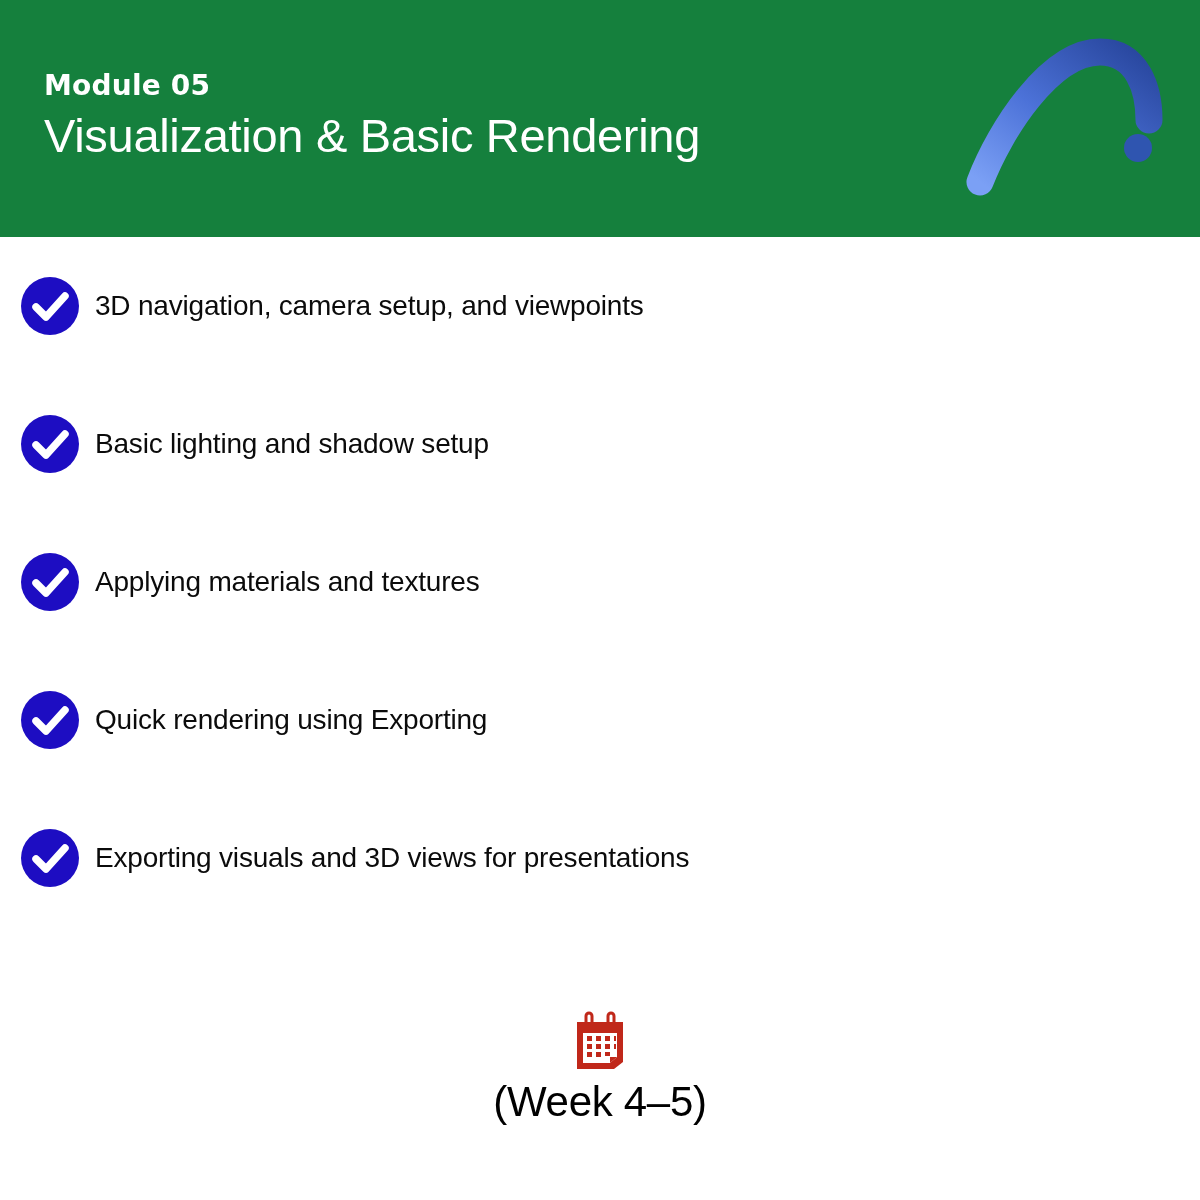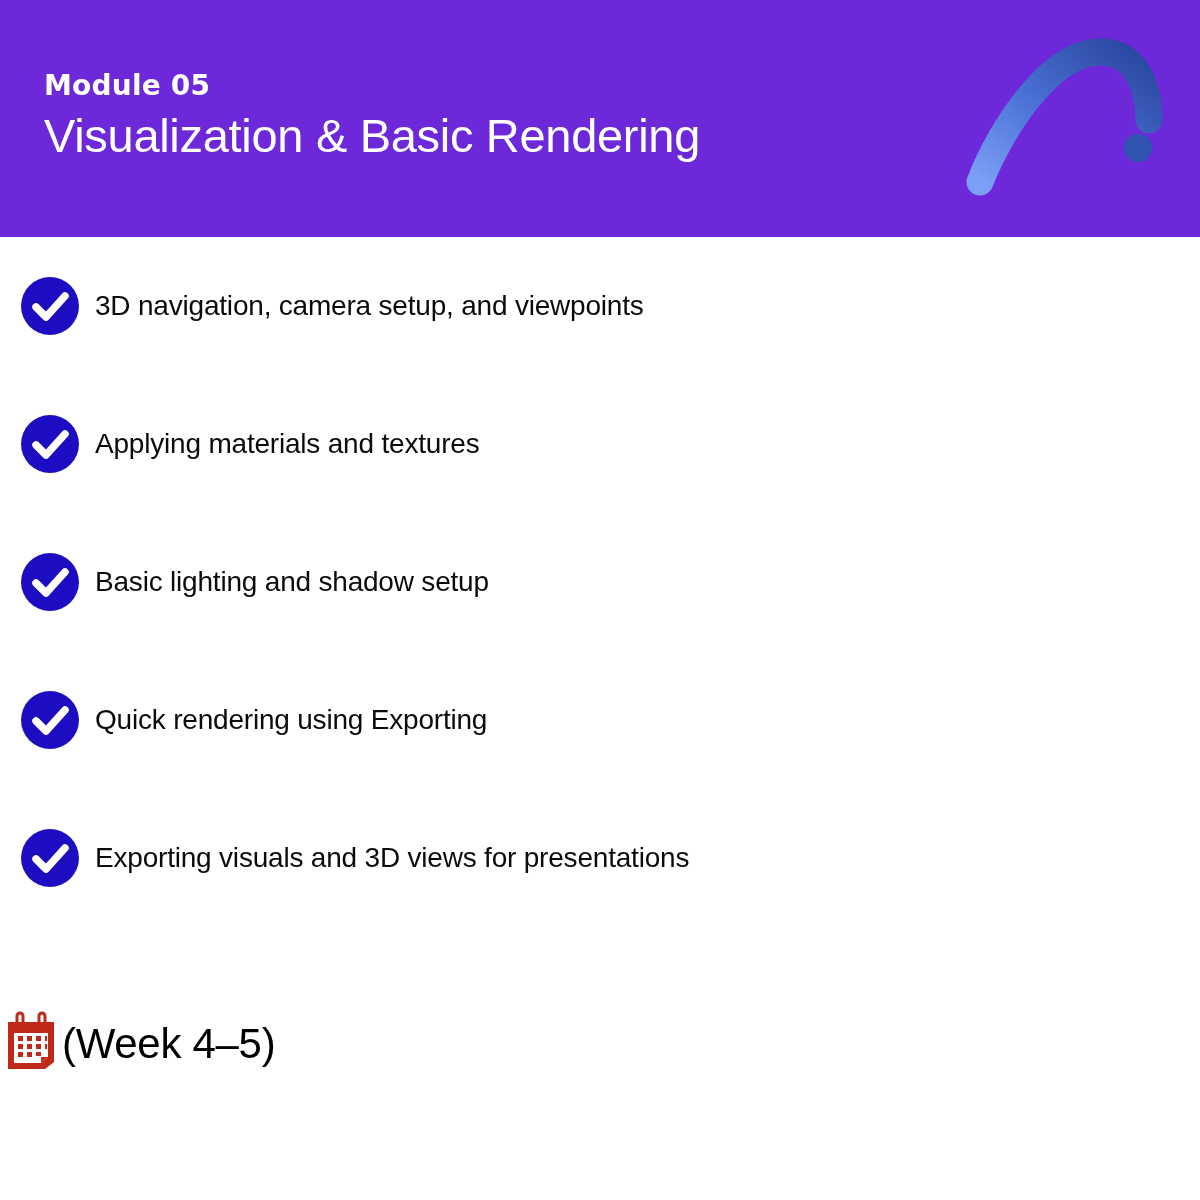--- a/index.html
+++ b/index.html
@@ -20,21 +20,21 @@
     height: 1200px;
     background: #ffffff;
     box-sizing: border-box;
   }
 
   
   .header {
     position: relative;
     width: 1200px;
     height: 237px;
-    background: #6d28d9;
+    background: #15803d;
     overflow: hidden;
   }
 
   .header-text {
     position: absolute;
     left: 44px;
     top: 70px;
     z-index: 2;
   }
 
@@ -108,21 +108,21 @@
     white-space: nowrap;
   }
 
   
   .footer {
     position: absolute;
     left: 0;
     top: 1010px;
     width: 1200px;
     display: flex;
-    flex-direction: row;
+    flex-direction: column;
     align-items: center;
   }
 
   .calendar-icon {
     width: 62px;
     height: 62px;
     display: block;
   }
 
   .footer-text {
@@ -168,29 +168,29 @@
         <path d="M 15 30 L 25 40 L 44 19" fill="none" stroke="#ffffff" stroke-width="7.5" stroke-linecap="round" stroke-linejoin="round"></path>
       </svg>
       <span class="bullet-text">3D navigation, camera setup, and viewpoints</span>
     </li>
 
     <li class="bullet-item">
       <svg class="check-icon" viewBox="0 0 58 58" aria-hidden="true">
         <circle cx="29" cy="29" r="29" fill="#1d0dc2"></circle>
         <path d="M 15 30 L 25 40 L 44 19" fill="none" stroke="#ffffff" stroke-width="7.5" stroke-linecap="round" stroke-linejoin="round"></path>
       </svg>
+      <span class="bullet-text">Basic lighting and shadow setup</span>
+    </li>
+
+    <li class="bullet-item">
+      <svg class="check-icon" viewBox="0 0 58 58" aria-hidden="true">
+        <circle cx="29" cy="29" r="29" fill="#1d0dc2"></circle>
+        <path d="M 15 30 L 25 40 L 44 19" fill="none" stroke="#ffffff" stroke-width="7.5" stroke-linecap="round" stroke-linejoin="round"></path>
+      </svg>
       <span class="bullet-text">Applying materials and textures</span>
-    </li>
-
-    <li class="bullet-item">
-      <svg class="check-icon" viewBox="0 0 58 58" aria-hidden="true">
-        <circle cx="29" cy="29" r="29" fill="#1d0dc2"></circle>
-        <path d="M 15 30 L 25 40 L 44 19" fill="none" stroke="#ffffff" stroke-width="7.5" stroke-linecap="round" stroke-linejoin="round"></path>
-      </svg>
-      <span class="bullet-text">Basic lighting and shadow setup</span>
     </li>
 
     <li class="bullet-item">
       <svg class="check-icon" viewBox="0 0 58 58" aria-hidden="true">
         <circle cx="29" cy="29" r="29" fill="#1d0dc2"></circle>
         <path d="M 15 30 L 25 40 L 44 19" fill="none" stroke="#ffffff" stroke-width="7.5" stroke-linecap="round" stroke-linejoin="round"></path>
       </svg>
       <span class="bullet-text">Quick rendering using Exporting</span>
     </li>
 

